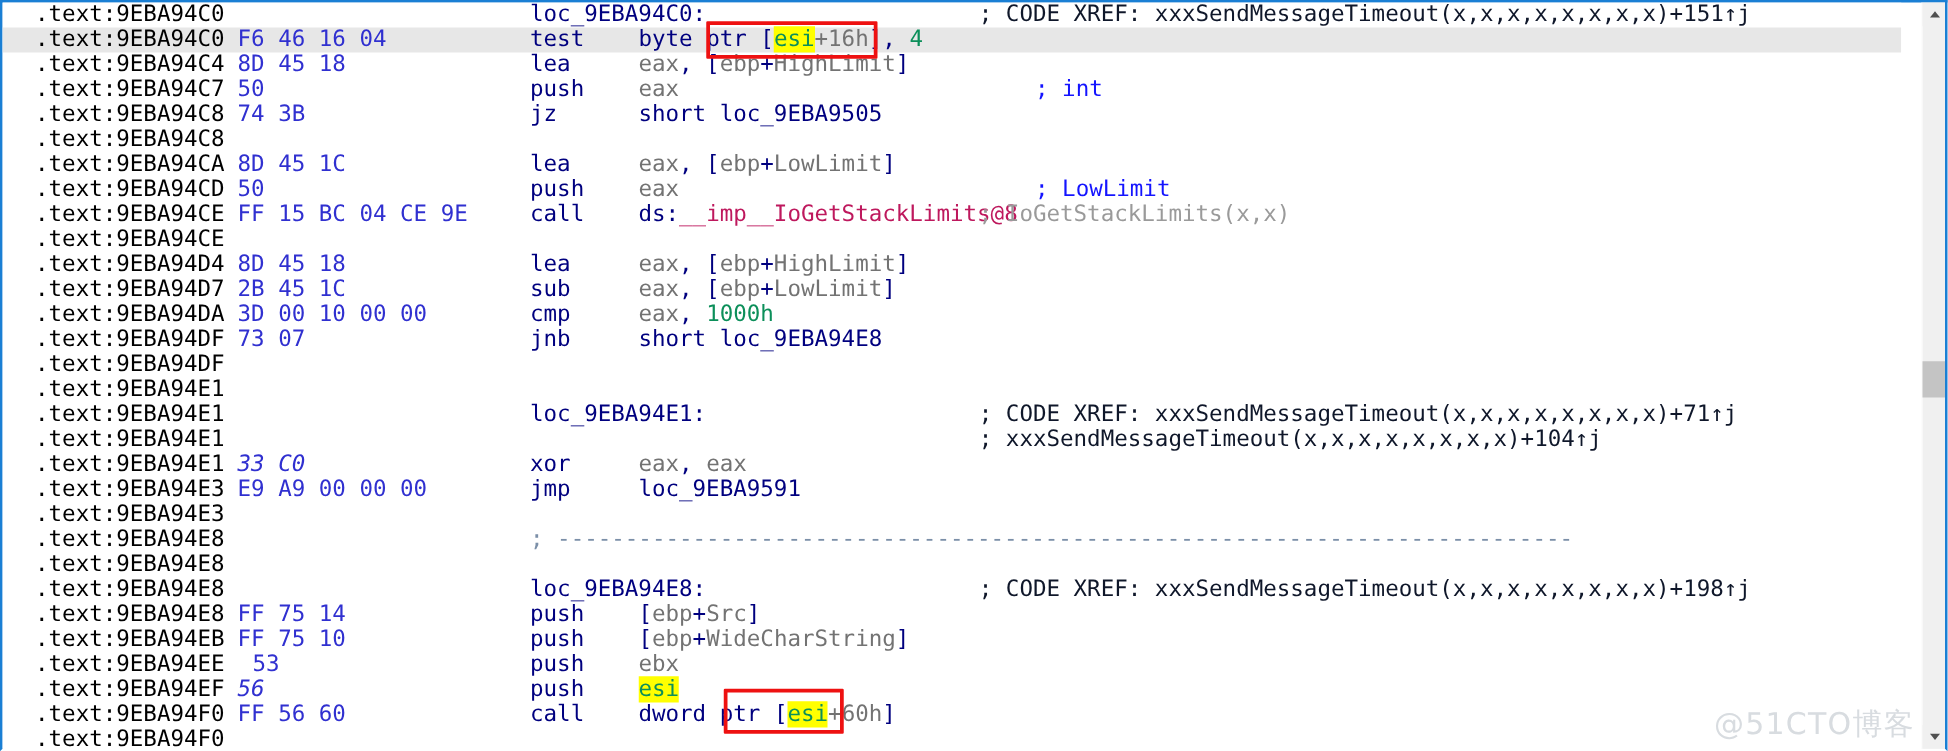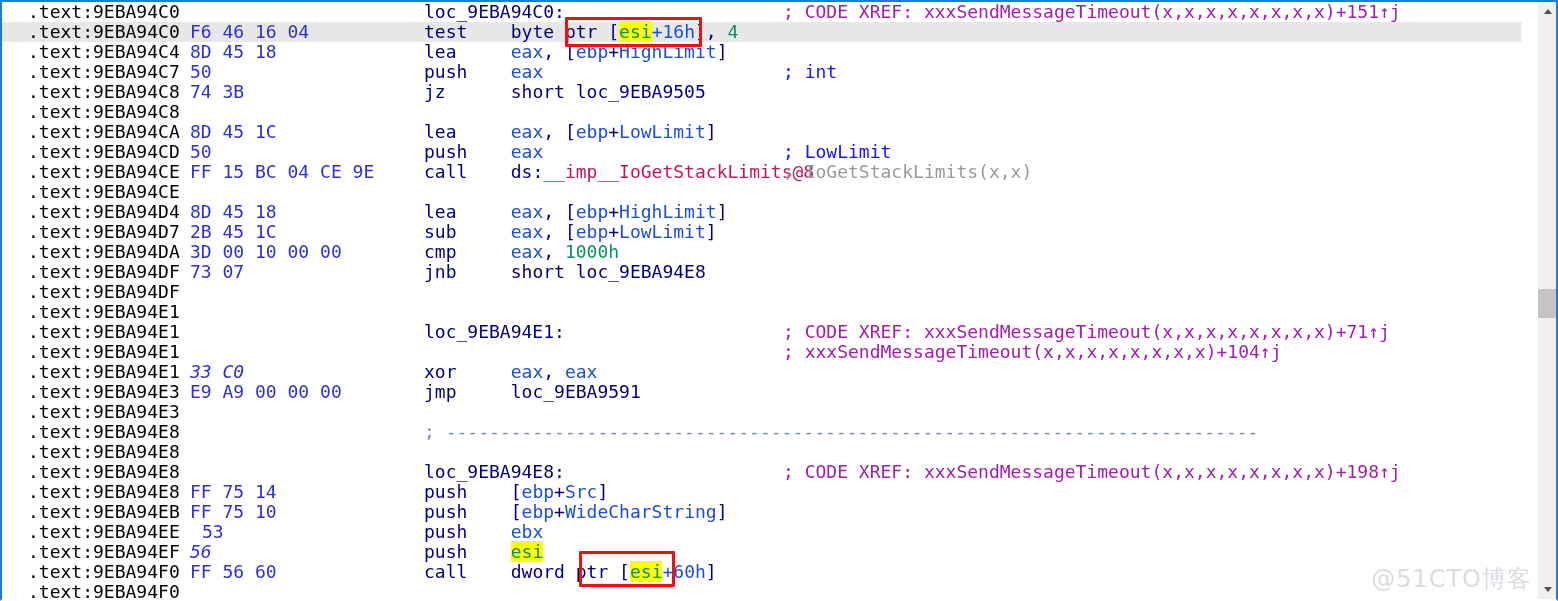--- a/index.html
+++ b/index.html
@@ -58,29 +58,29 @@
     left: 422px; top: 0;
     color: #00007f;
   }
   .cmt {
     position: absolute;
     left: 781px; top: 0;
   }
 
   
   .mn      { color: #00007f; }
-  .reg     { color: #1d4ed8; }
+  .reg     { color: #737373; }
   .num     { color: #0c8f5a; }
   .loc     { color: #00007f; }
   .punc    { color: #00007f; }
   .imp     { color: #be185d; }
   .lbl     { color: #00007f; }
   .mark    { background: #ffff00; color: #0c8f5a; }
-  .cx      { color: #a21caf; }   
-  .cb      { color: #1414ff; }   
+  .cx      { color: #0f172a; }   
+  .cb      { color: #1414ff; margin-left: 45px; }   
   .cg      { color: #9a9a9a; }   
   .sep     { color: #7b8fa8; }
 
   
   .redbox {
     position: absolute;
     border: 3px solid #ee1111;
     border-radius: 1px;
     pointer-events: none;
     z-index: 6;

